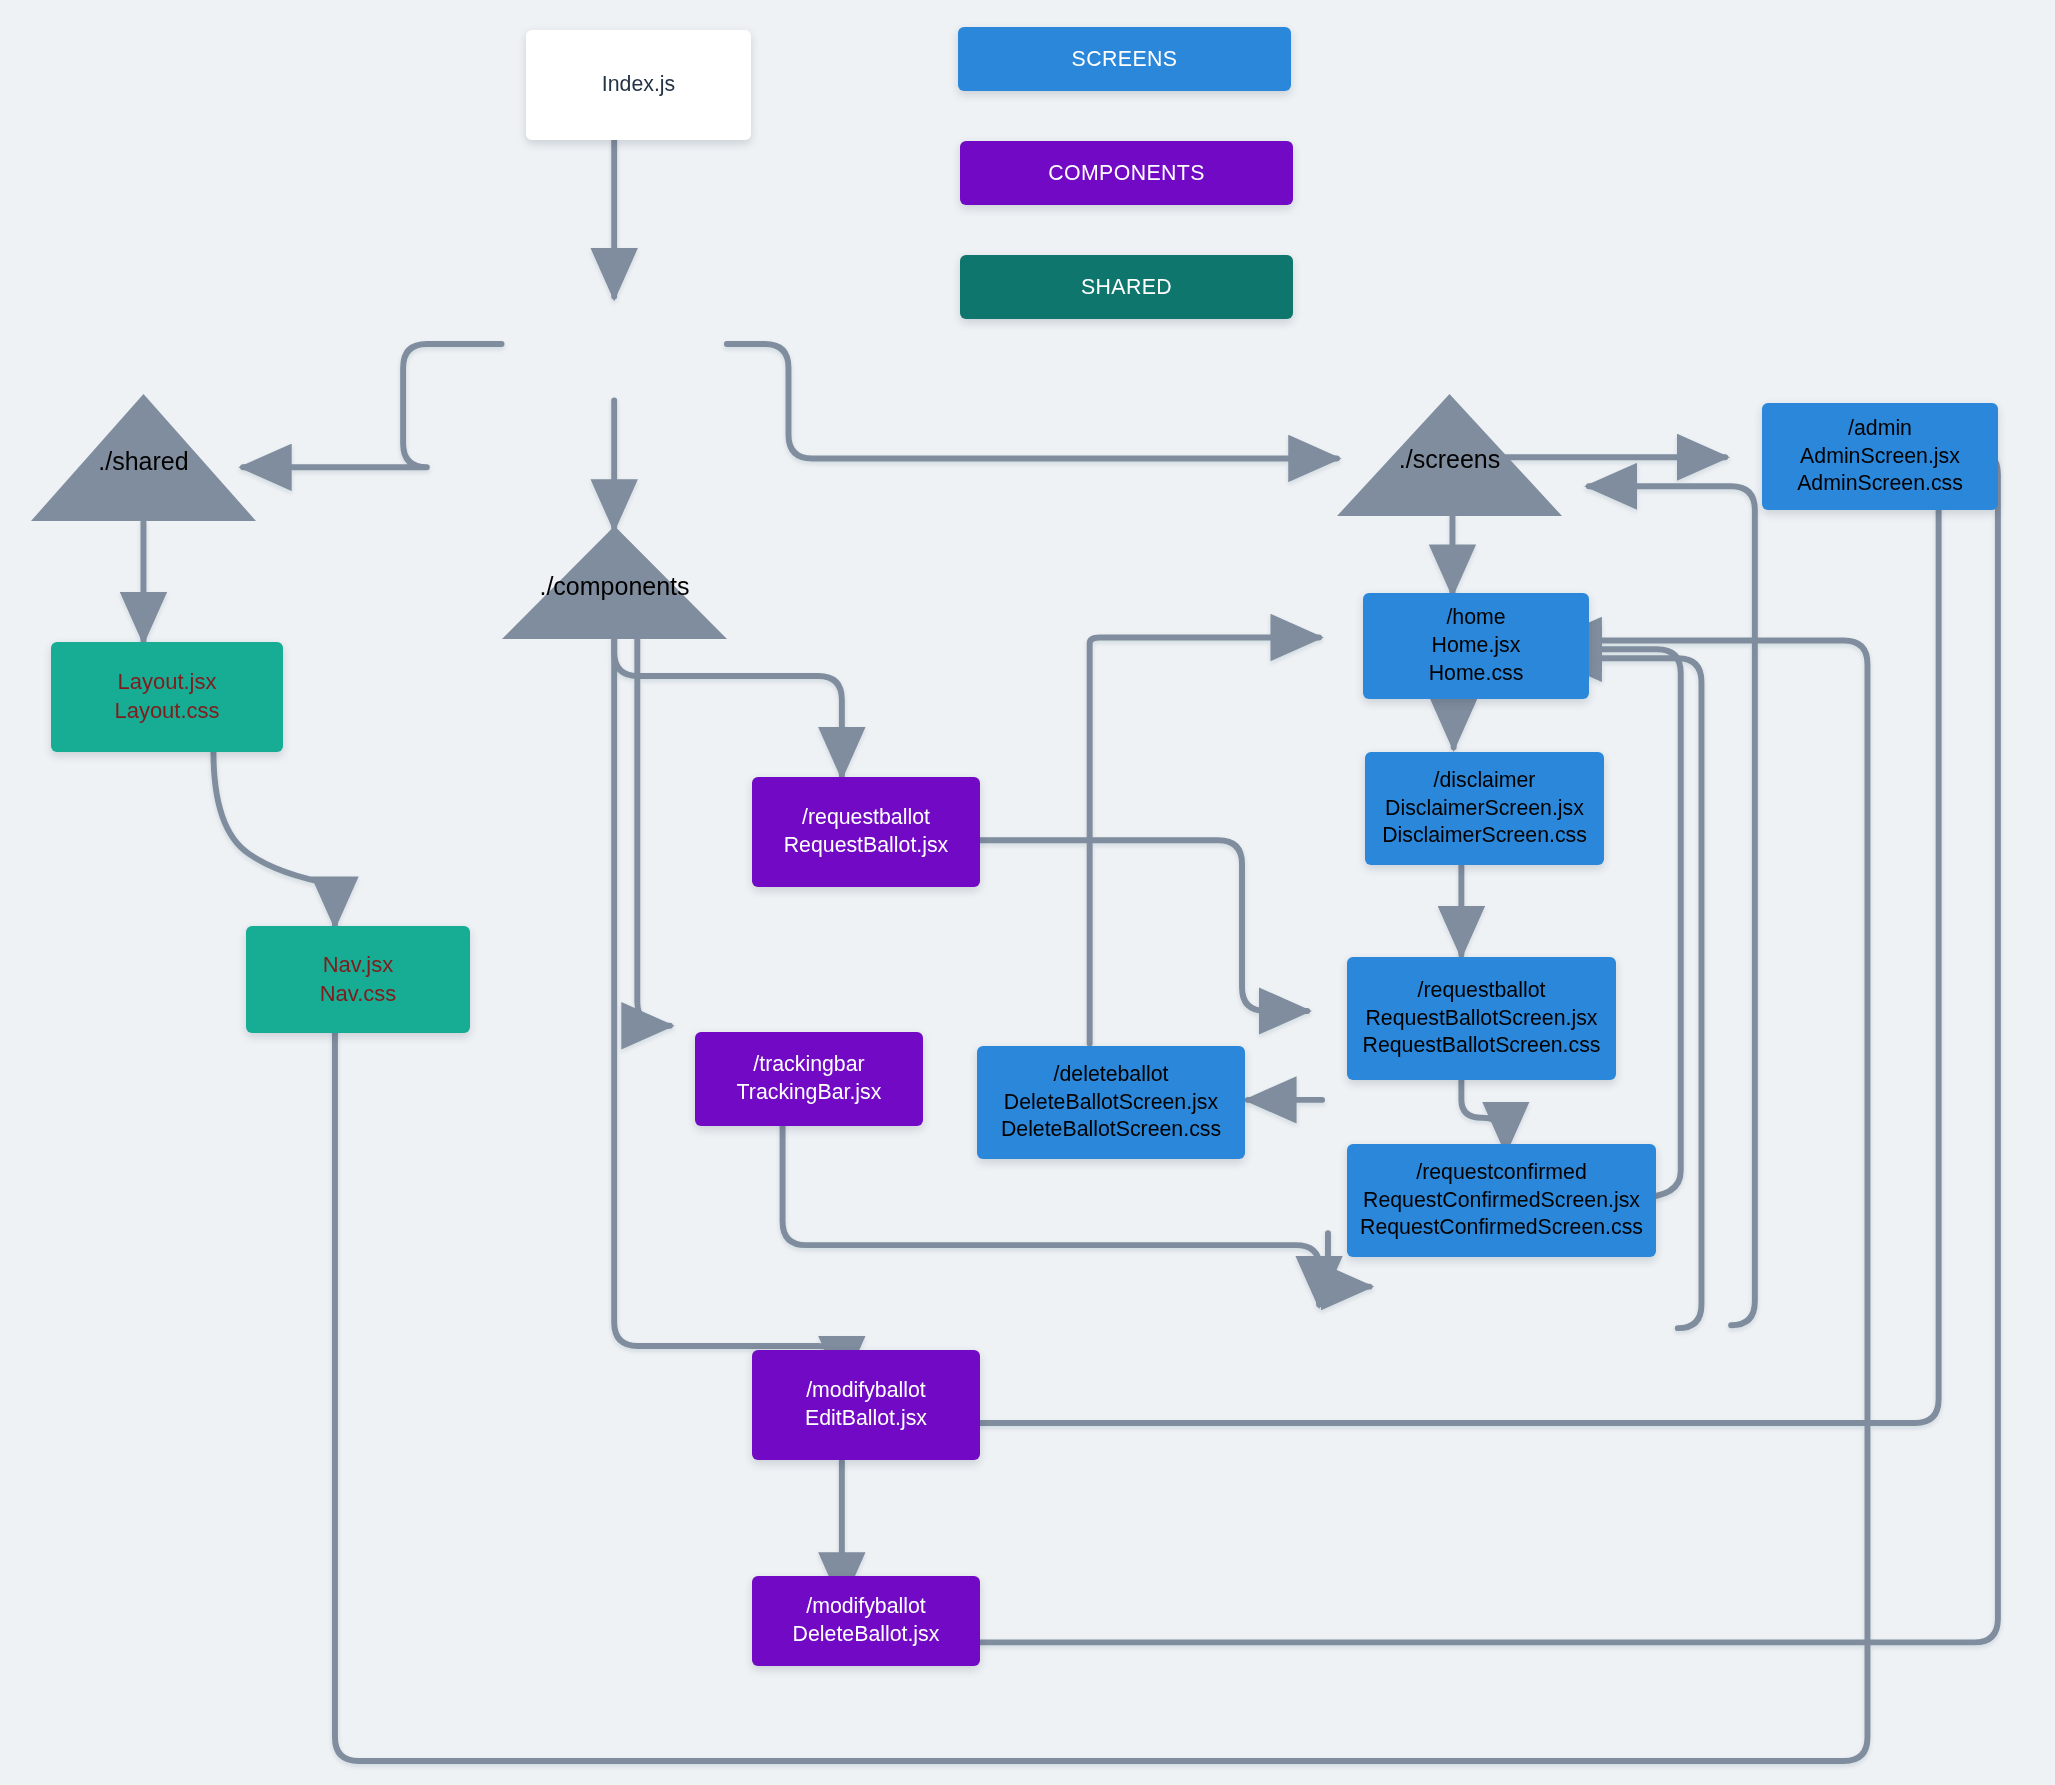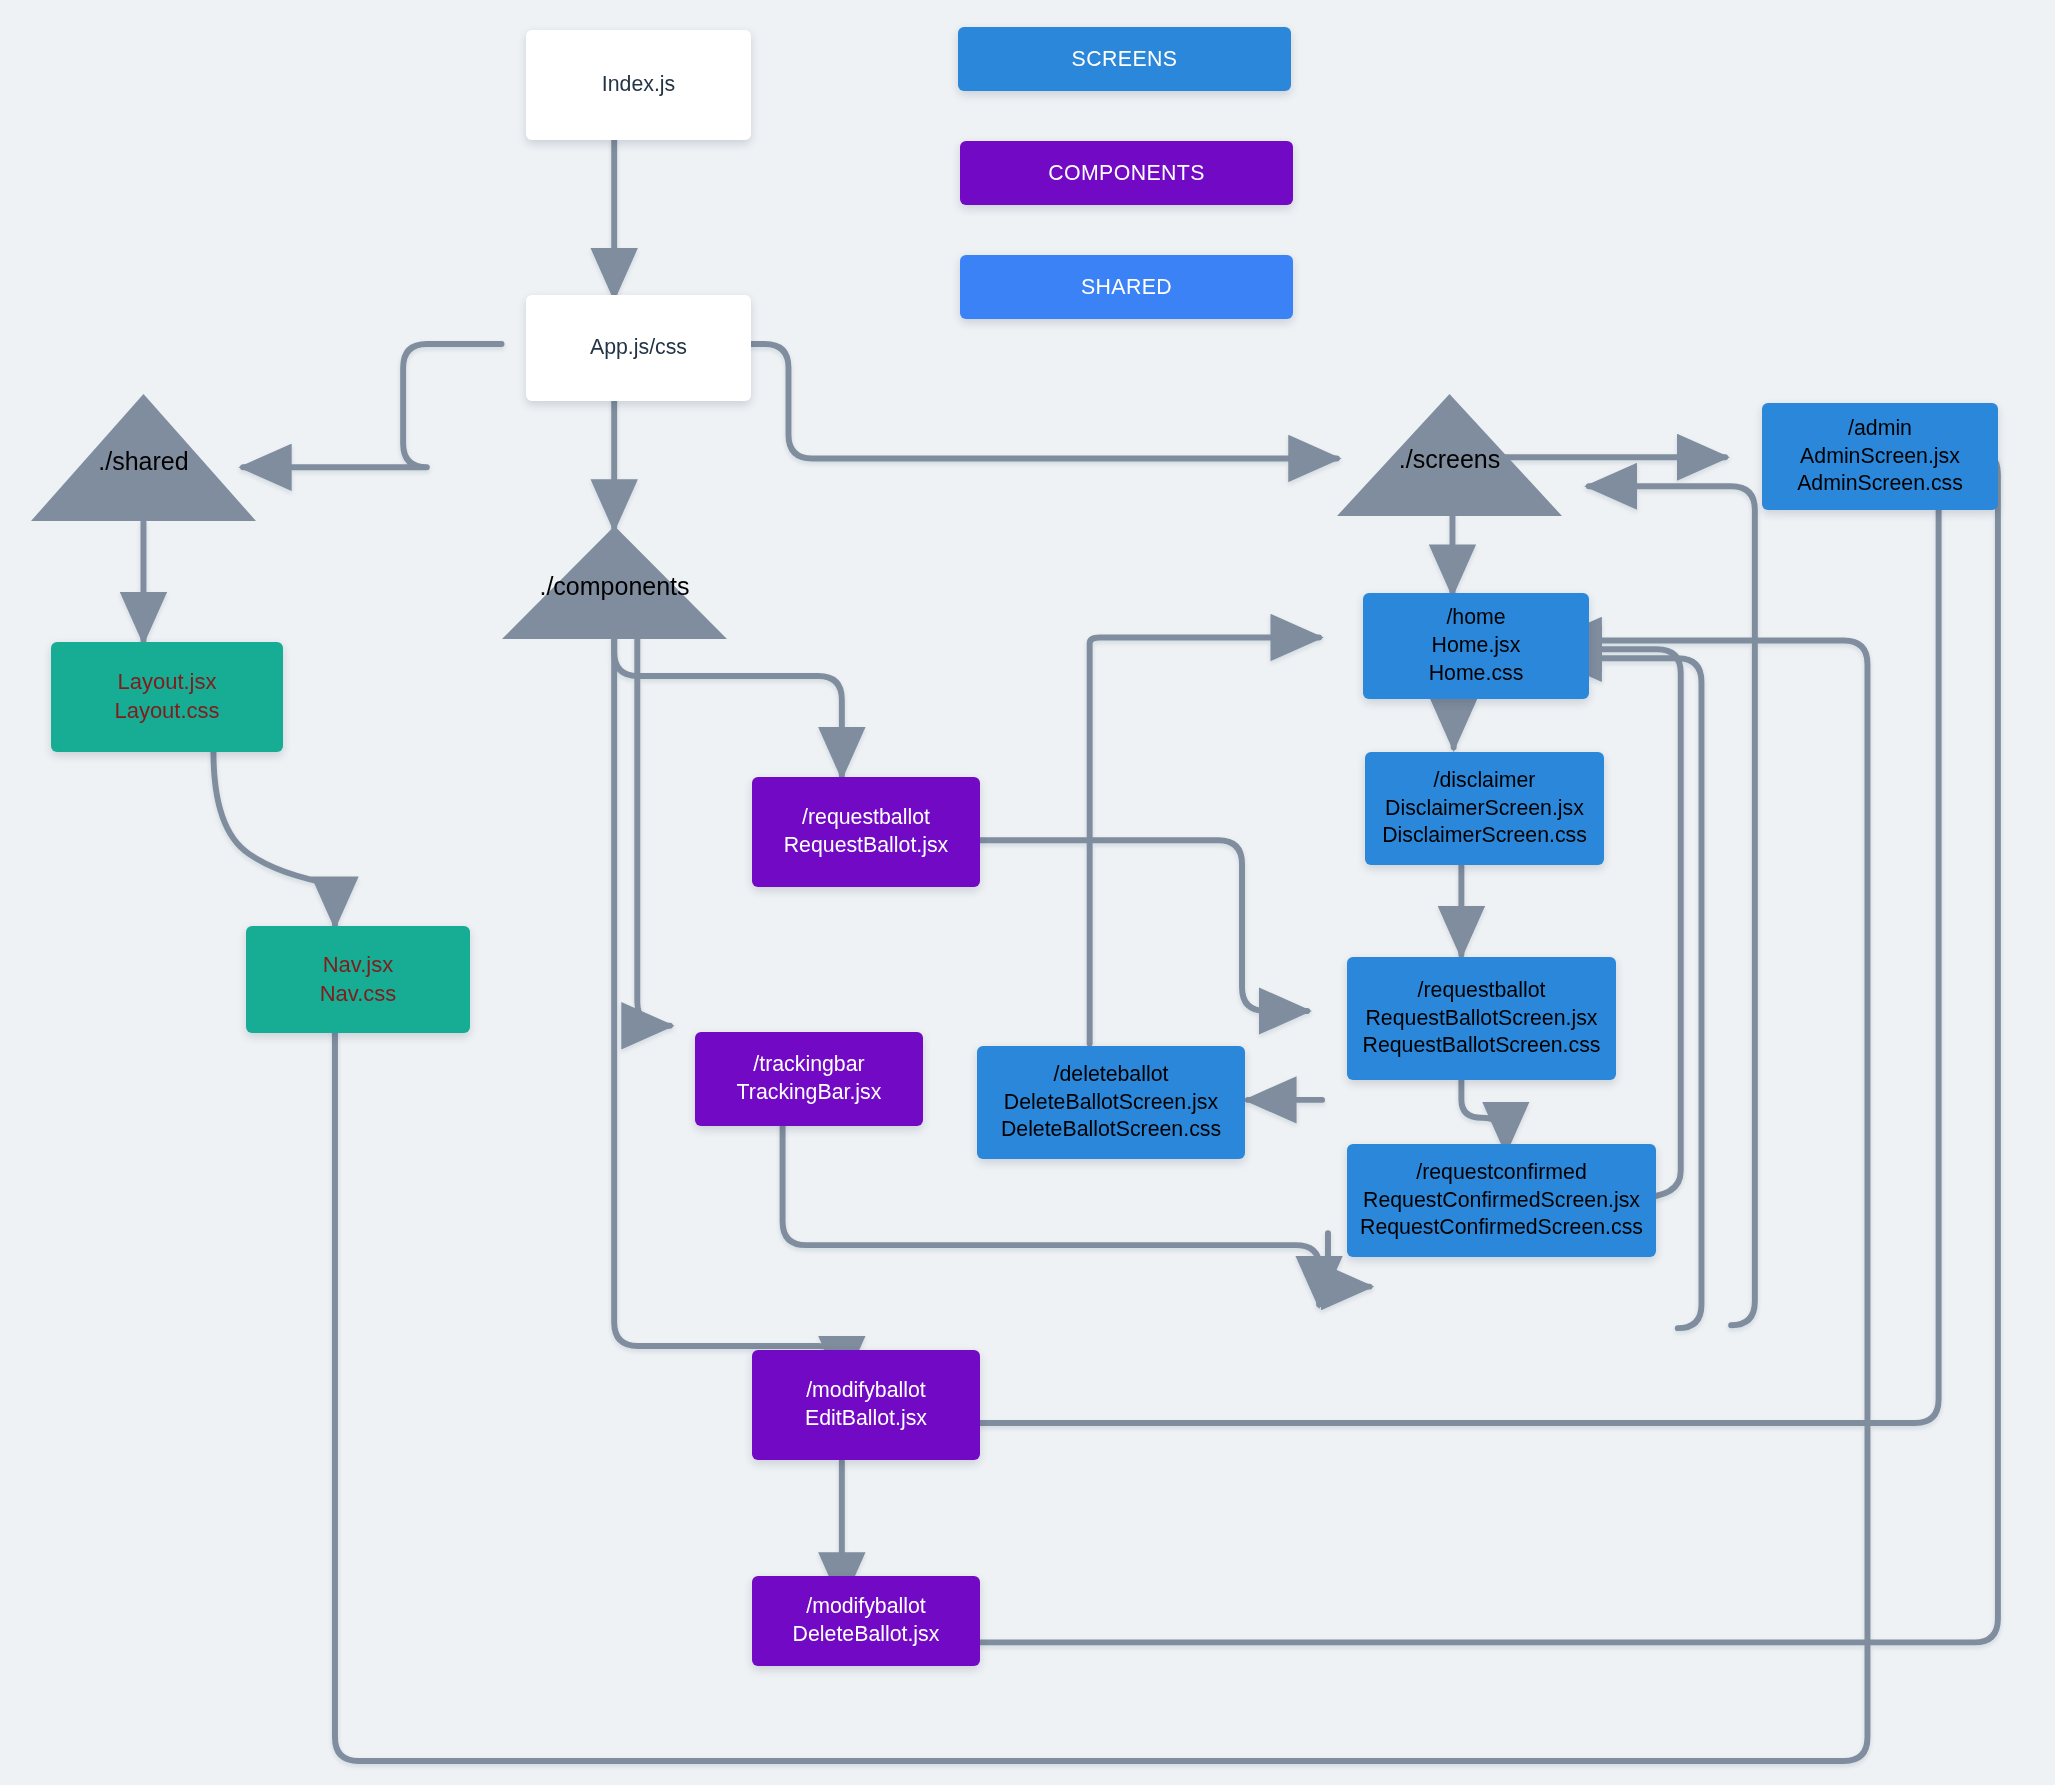--- a/index.html
+++ b/index.html
@@ -29,21 +29,21 @@
   .n-purple{background:#7209c4;color:#ffffff;font-size:21.3px;}
   .n-teal{background:#17ad94;color:#7f1d1d;font-size:22px;}
 
   .legend{
     position:absolute;display:flex;align-items:center;justify-content:center;
     border-radius:6px;color:#fff;font-size:21.3px;letter-spacing:0.4px;
     box-shadow:0 3.6px 8.3px rgba(30,45,70,.16);
   }
   .lg-blue{background:#2a87da;}
   .lg-purple{background:#7209c4;}
-  .lg-teal{background:#3b82f6;}
+  .lg-teal{background:#0f766e;}
 
   .tri{
     position:absolute;
     display:flex;align-items:center;justify-content:center;
   }
   .tri .shape{
     position:absolute;left:0;top:0;width:100%;height:100%;
     background:#7f8d9e;
     clip-path:polygon(50% 0%,100% 100%,0% 100%);
     filter:drop-shadow(0 3.6px 6px rgba(30,45,70,.18));
@@ -122,21 +122,20 @@
       <path d="M565,1700 L565,2930 Q565,2970 605,2970 L3110,2970 Q3150,2970 3150,2930 L3150,1120 Q3150,1080 3110,1080 L2620,1080"></path>
     </g>
   </svg>
 
   <div class="legend lg-blue" style="left:958px;top:27px;width:333px;height:64px;">SCREENS</div>
   <div class="legend lg-purple" style="left:960px;top:141px;width:333px;height:64px;">COMPONENTS</div>
   <div class="legend lg-teal" style="left:960px;top:255px;width:333px;height:64px;">SHARED</div>
 
   <div class="node n-white" style="left:502px;top:30px;width:225px;height:110px;">Index.js</div>
 
-  <div class="node n-white" style="left:502px;top:295px;width:225px;height:106px;">App.js/css</div>
 
   <div class="tri" style="left:31px;top:394px;width:225px;height:127px;">
     <span class="shape"></span>
     <span class="lbl">./shared</span>
   </div>
 
   <div class="tri" style="left:502px;top:526px;width:225px;height:113px;">
     <span class="shape"></span>
     <span class="lbl">./components</span>
   </div>

